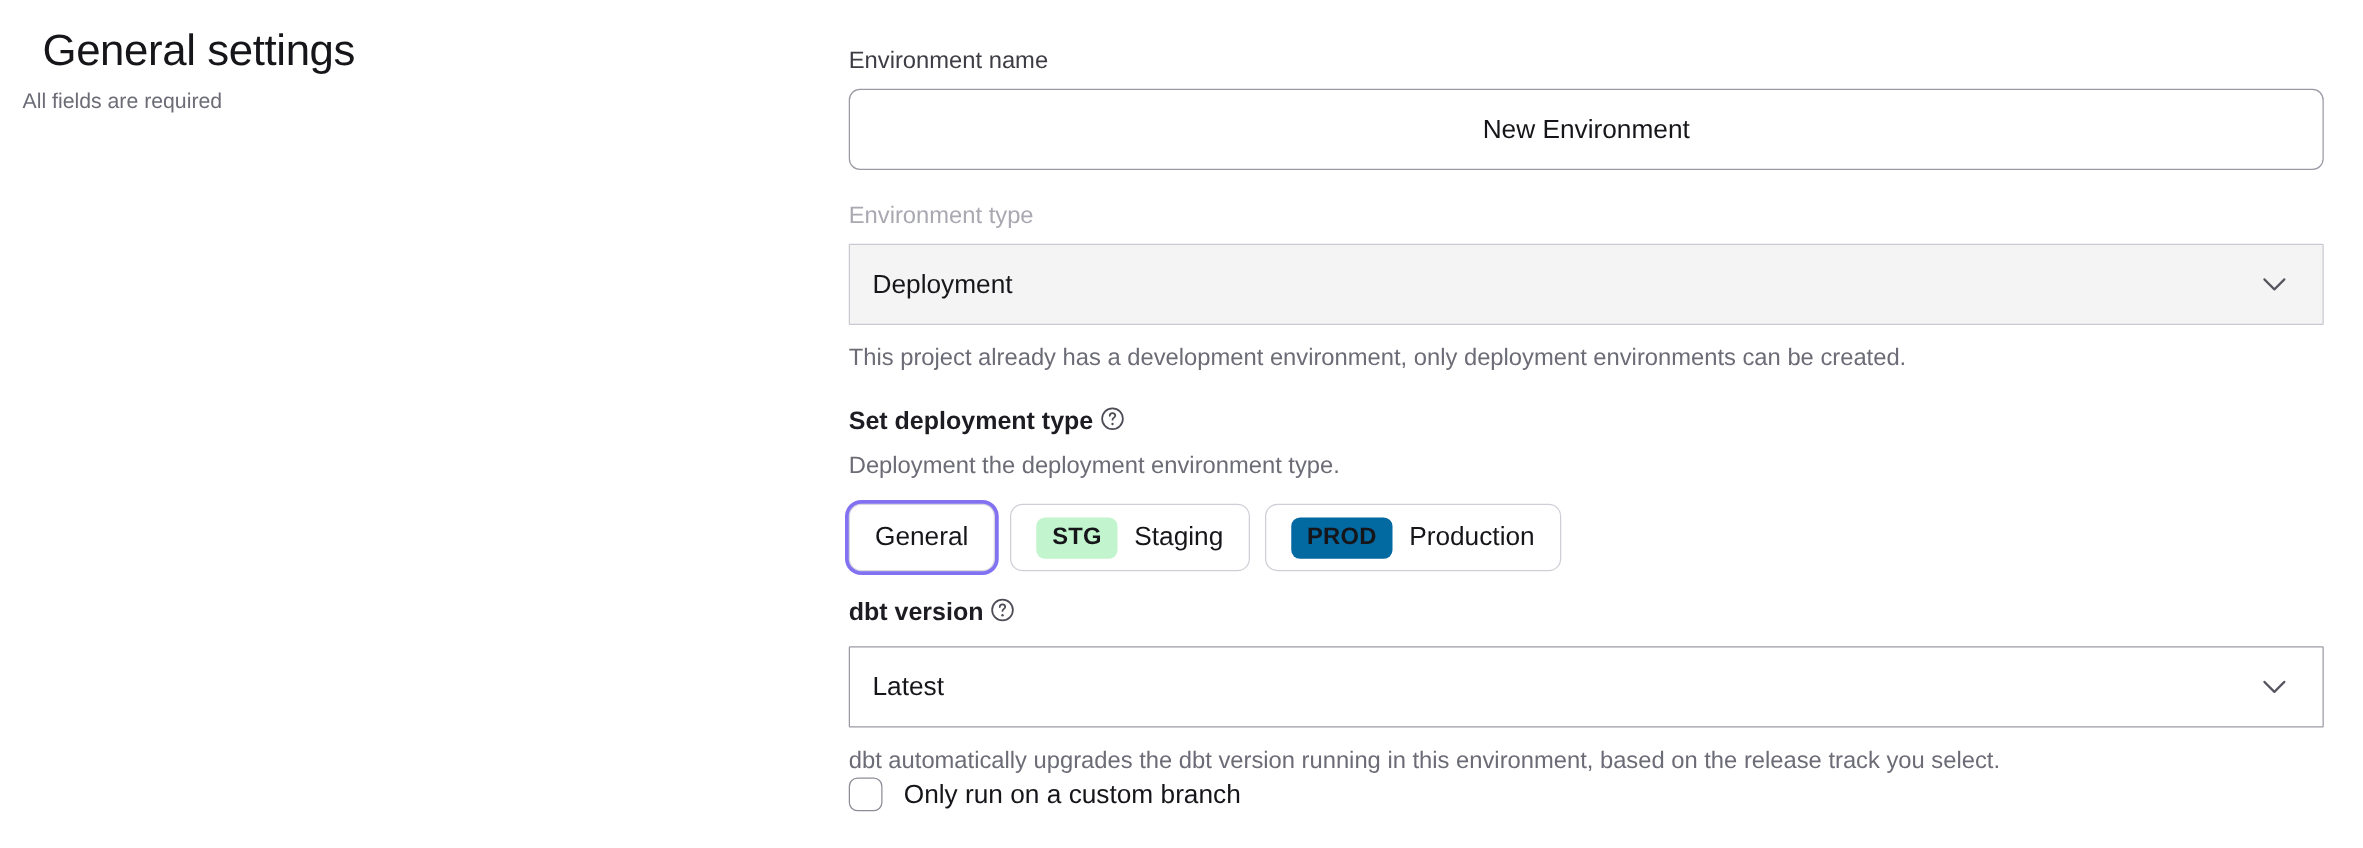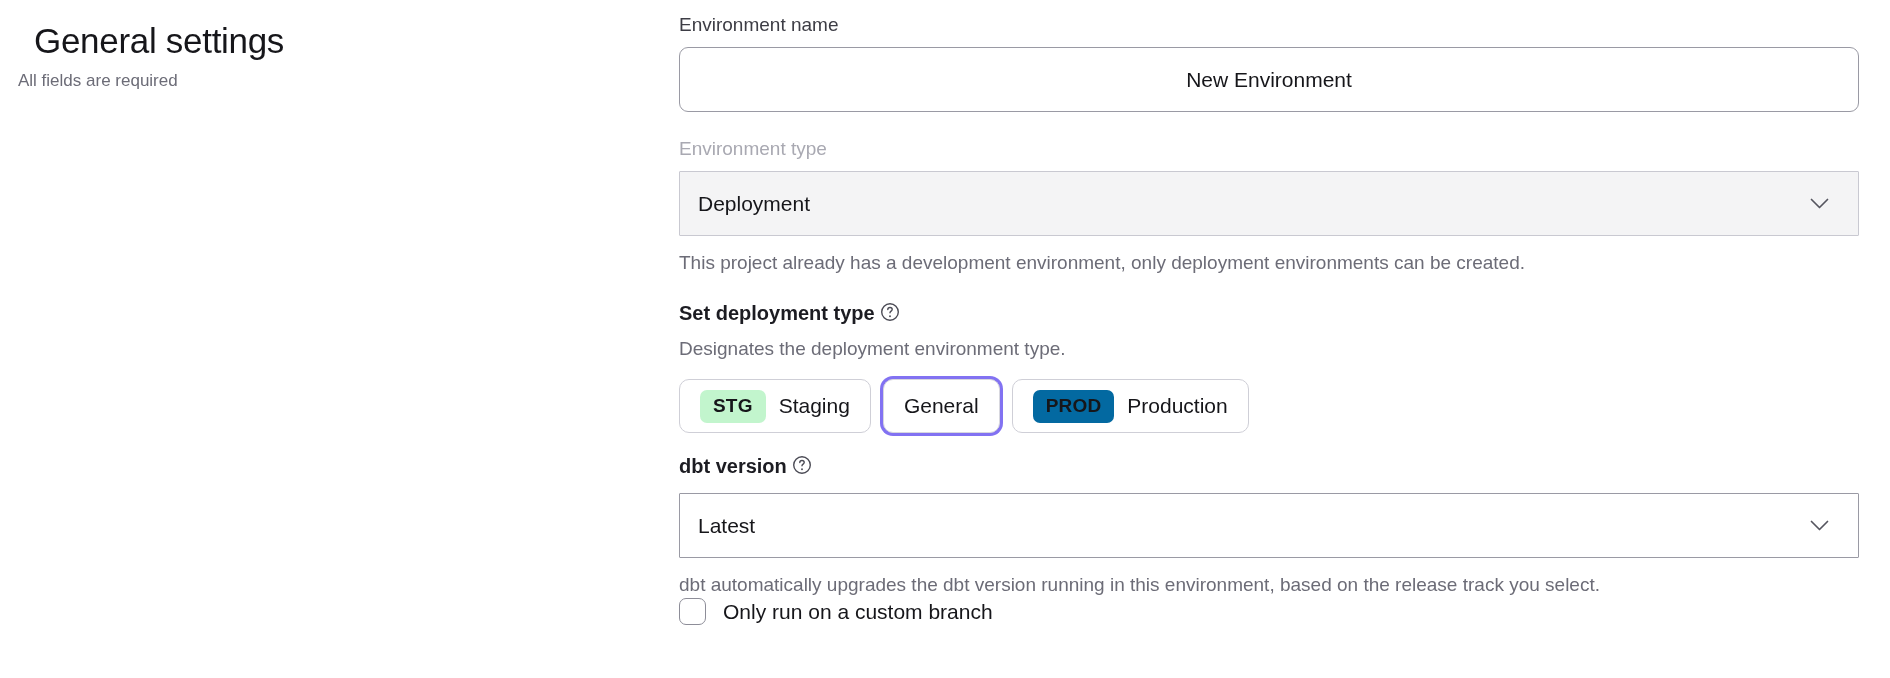--- a/index.html
+++ b/index.html
@@ -40,21 +40,21 @@
     font-size: 17px;
     line-height: 26px;
     color: #6c6c77;
     font-weight: 400;
   }
 
   
   .form-col {
     position: absolute;
     left: 679px;
-    top: 12px;
+    top: 36px;
     width: 1180px;
   }
 
   .field-label {
     font-size: 19px;
     line-height: 26px;
     color: #3d3d45;
     font-weight: 400;
     margin-bottom: 9px;
   }
@@ -224,29 +224,29 @@
     </div>
 
     <div class="mt-24">
       <div class="label-strong">
         <span>Set deployment type</span><span class="help-icon"><svg width="20" height="20" viewBox="0 0 20 20" fill="none">
               <circle cx="10" cy="10" r="8.3" stroke="#4c4c56" stroke-width="1.4"></circle>
               <path d="M7.8 7.6c0-1.2 1-2.1 2.2-2.1s2.2.9 2.2 2.1c0 1.5-2.2 1.5-2.2 3.1" stroke="#4c4c56" stroke-width="1.4" stroke-linecap="round"></path>
               <circle cx="10" cy="14.2" r="0.95" fill="#4c4c56"></circle>
             </svg></span>
       </div>
-      <div class="helper-text mt-10">Designates the deployment environment type.</div>
+      <div class="helper-text mt-10">Deployment the deployment environment type.</div>
 
       <div class="choice-row mt-17">
+        <button class="choice-btn focused">
+          <span>General</span>
+        </button>
         <button class="choice-btn">
           <span class="pill stg">STG</span>
           <span>Staging</span>
-        </button>
-        <button class="choice-btn focused">
-          <span>General</span>
         </button>
         <button class="choice-btn">
           <span class="pill prod">PROD</span>
           <span>Production</span>
         </button>
       </div>
     </div>
 
     <div class="mt-20">
       <div class="label-strong">

